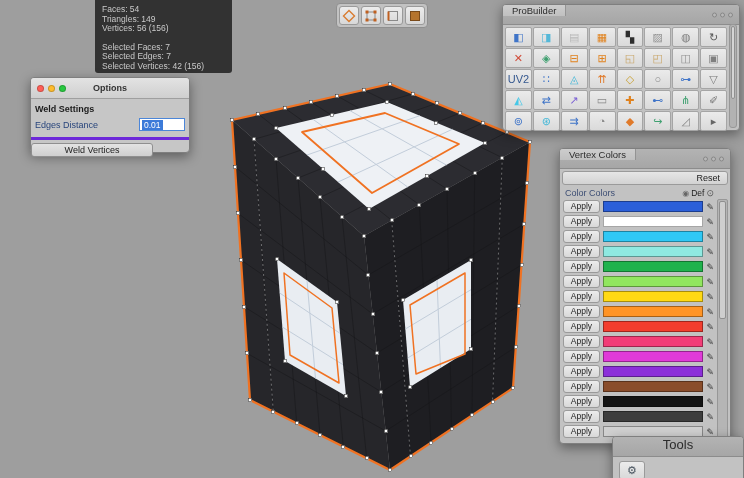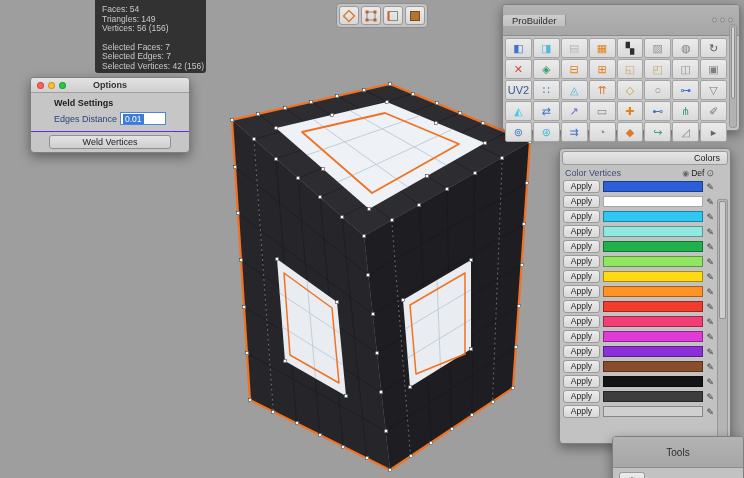--- a/index.html
+++ b/index.html
@@ -4,56 +4,56 @@
 <style>
   *{margin:0;padding:0;box-sizing:border-box}
   html,body{width:744px;height:478px}
   body{font-family:"Liberation Sans",sans-serif;background:#9e9e9e;position:relative;overflow:hidden}
   button,input{font-family:inherit}
 
   
   #cube-svg{position:absolute;left:150px;top:70px;z-index:1}
 
   
-  .stats{position:absolute;left:95px;top:0;width:111px;height:73px;background:rgba(22,22,22,.8);
+  .stats{position:absolute;left:95px;top:0;width:137px;height:73px;background:rgba(22,22,22,.8);
          border-radius:0 0 3px 3px;padding:5px 0 0 7px;color:#c9c9c9;font-size:8.5px;line-height:9.6px;z-index:5}
   .stats .gap{height:9px}
 
   
   .mode-toolbar{position:absolute;left:336px;top:3px;display:flex;gap:2px;background:#c2c2c2;
                 border:1px solid #8f8f8f;border-radius:4px;padding:2px;z-index:5}
   .mt-btn{width:20px;height:19px;background:linear-gradient(#ececec,#d8d8d8);border:1px solid #9a9a9a;
           border-radius:3px;display:flex;align-items:center;justify-content:center;padding:0;cursor:pointer}
 
   
   .win{position:absolute;background:#c2c2c2;border:1px solid #7f7f7f;border-radius:4px;
        box-shadow:0 4px 12px rgba(0,0,0,.4);z-index:10}
-  .titlebar{height:31px;background:linear-gradient(#b3b3b3,#a6a6a6);border-bottom:1px solid #8c8c8c;
-            border-radius:3px 3px 0 0;position:relative;display:flex;align-items:center}
+  .titlebar{height:20px;background:linear-gradient(#b3b3b3,#a6a6a6);border-bottom:1px solid #8c8c8c;
+            border-radius:3px 3px 0 0;position:relative;display:flex;align-items:flex-start}
   .tab{background:linear-gradient(#cdcdcd,#c0c0c0);display:flex;align-items:center;padding:0 9px;
        font-size:9.5px;color:#2c2c2c;border-right:1px solid #939393;border-radius:3px 0 0 0;white-space:nowrap}
   .win-dots{position:absolute;right:6px;top:50%;transform:translateY(-50%);display:flex;gap:3px}
   .win-dot{width:5px;height:5px;border-radius:50%;background:#b8b8b8;border:1px solid #878787}
 
   
   #options{left:30px;top:77px;width:160px;height:76px;background:#c6c6c6}
-  .opt-titlebar{height:15px;background:linear-gradient(#e3e3e3,#cfcfcf);border-bottom:1px solid #9f9f9f;
+  .opt-titlebar{height:21px;background:linear-gradient(#e3e3e3,#cfcfcf);border-bottom:1px solid #9f9f9f;
                 border-radius:3px 3px 0 0;position:relative;display:flex;align-items:center;padding-left:6px}
   .traffic{display:flex;gap:4px;z-index:2}
   .t-dot{width:7px;height:7px;border-radius:50%;border:1px solid rgba(0,0,0,.2)}
   .t-red{background:#ff5f57}.t-yellow{background:#febc2e}.t-green{background:#28c840}
   .opt-title{position:absolute;left:0;right:0;text-align:center;font-size:9px;font-weight:bold;color:#333}
-  .opt-body{padding:5px 23px 0}
+  .opt-body{padding:5px 4px 0}
   .opt-section{font-size:9px;font-weight:bold;color:#1c1c1c;margin-bottom:4px}
   .opt-row{display:flex;align-items:center;margin-bottom:6px}
   .opt-label{font-size:9px;color:#28457c}
   .opt-input{margin-left:auto;width:46px;height:13px;background:#fff;border:1px solid #4c86d8;
              font-size:8.5px;display:flex;align-items:center;padding-left:2px}
   .opt-input .sel{background:#3c7bd9;color:#fff;padding:0 2px}
-  .opt-footer{border-top:1px solid #6d28d9;padding:3px 0;display:flex;justify-content:center}
+  .opt-footer{border-top:3px solid #6d28d9;padding:3px 0;display:flex;}
   .opt-weld-btn{width:122px;height:14px;background:linear-gradient(#e3e3e3,#cfcfcf);border:1px solid #8f8f8f;
                 border-radius:3px;font-size:9px;color:#1c1c1c;cursor:pointer}
 
   
   #probuilder{left:502px;top:4px;width:238px;height:127px}
   .pb-grid{display:grid;grid-template-columns:repeat(8,1fr);gap:1px;padding:2px 12px 2px 2px}
   .pb-tool{height:20px;background:linear-gradient(#ebebeb,#dadada);border:1px solid #a5a5a5;border-radius:2px;
            display:flex;align-items:center;justify-content:center;padding:0;overflow:hidden;cursor:pointer}
   .pb-glyph{font-size:11px;line-height:1;white-space:nowrap}
   .pb-scroll{position:absolute;right:2px;top:19px;bottom:2px;width:8px;background:#b2b2b2;
@@ -77,21 +77,21 @@
             border-radius:3px;font-size:8.5px;line-height:1;color:#222;cursor:pointer;flex:none;padding:0}
   .vc-swatch{flex:1;height:11px;border:1px solid rgba(0,0,0,.35)}
   .vc-edit{font-size:9px;color:#333;flex:none;cursor:pointer}
   .vc-scroll{position:absolute;right:2px;top:50px;bottom:3px;width:11px;background:#b5b5b5;
              border:1px solid #979797;border-radius:2px}
   .vc-thumb{position:absolute;left:1px;right:1px;top:1px;height:118px;background:#cecece;
             border:1px solid #8f8f8f;border-radius:2px}
 
   
   #tools{left:612px;top:436px;width:132px;height:46px;border-radius:4px 4px 0 0}
-  .tools-title{flex:1;display:flex;align-items:center;justify-content:center;font-size:10px;color:#2c2c2c}
+  .tools-title{flex:1;display:flex;align-items:center;justify-content:center;font-size:13px;color:#2c2c2c}
   .tools-body{padding:4px 6px}
   .tools-btn{width:26px;height:19px;background:linear-gradient(#ececec,#d8d8d8);border:1px solid #9a9a9a;
              border-radius:3px;display:flex;align-items:center;justify-content:center;cursor:pointer;padding:0}
   .gear{font-size:11px;color:#4a5560;line-height:1}
 </style>
 </head>
 <body>
 
 <svg id="cube-svg" width="420" height="408" viewBox="0 0 420 408">
     <polygon points="240,14 380,72 214,166 82,50" fill="#2c2c31"></polygon>
@@ -450,23 +450,33 @@
       <button class="pb-tool">
         <span class="pb-glyph" style="color: rgb(102, 102, 102);">▸</span>
       </button>
     </div>
   <div class="pb-scroll">
     <div class="pb-thumb"></div>
   </div>
 </div>
 
 <div class="win" id="vertex-colors">
-  <button class="vc-reset">Colors</button>
+  <div class="titlebar">
+    <div class="tab">
+      <span>Vertex Colors</span>
+    </div>
+    <div class="win-dots">
+      <span class="win-dot"></span>
+      <span class="win-dot"></span>
+      <span class="win-dot"></span>
+    </div>
+  </div>
+  <button class="vc-reset">Reset</button>
   <div class="vc-palette-row">
-    <span>Color Vertices</span>
+    <span>Color Colors</span>
     <span class="vc-field">
       <span class="vc-field-icon">◉</span>
       <span>Def</span>
       <span class="vc-picker">⊙</span>
     </span>
   </div>
   <div class="vc-rows">
 
       <div class="vc-row">
         <button class="vc-apply">Apply</button>

